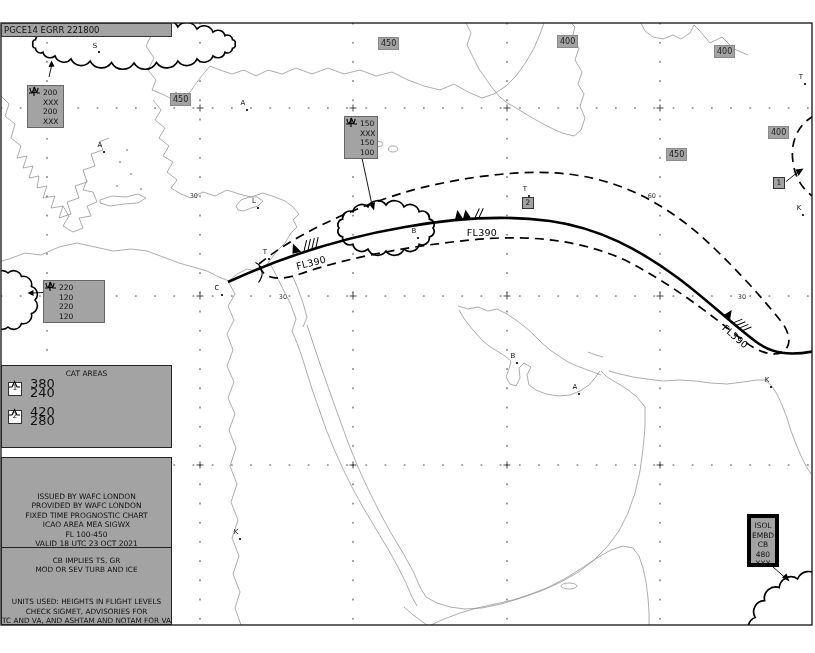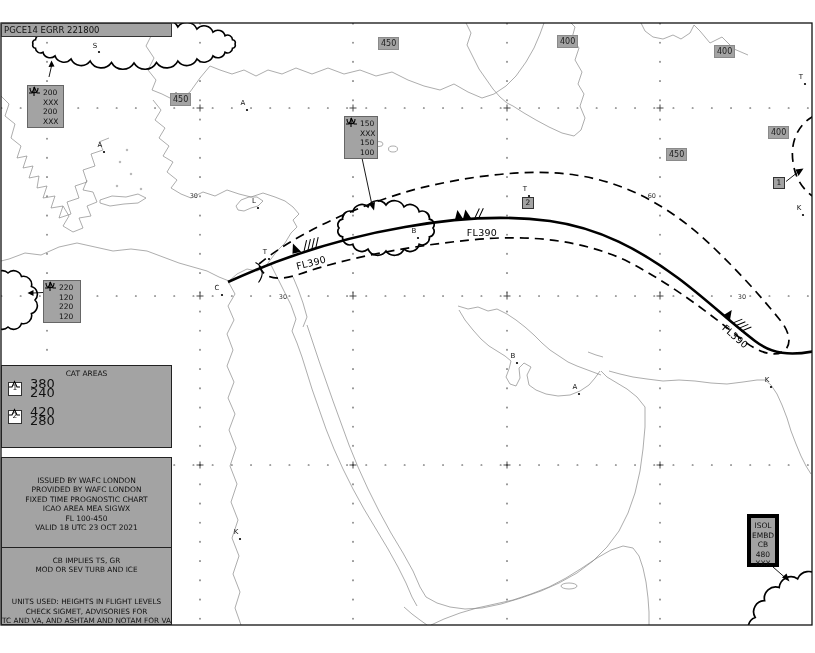--- a/index.html
+++ b/index.html
@@ -18,21 +18,21 @@
   .wxrow .ic{flex:0 0 13px;margin-top:1px;}
   .wxvals{font-size:7.5px;line-height:9.5px;}
   .isolbox{border:4px solid #000000;text-align:center;font-size:7.5px;line-height:9.6px;
            padding-top:3px;}
   .panel{left:1px;border:1px solid #222;}
   .p1{top:365px;width:171px;height:83px;}
   .p1 .ptitle{text-align:center;font-size:7.5px;margin-top:3px;}
   .catrow{position:absolute;left:6px;display:flex;align-items:center;gap:3px;}
   .catrow .vals{font-size:13px;line-height:8.8px;margin-left:2px;}
   .p2{top:457px;width:171px;height:91px;display:flex;flex-direction:column;
-      align-items:center;justify-content:flex-start;padding-top:18px;
+      align-items:center;justify-content:flex-start;padding-top:34px;
       font-size:7.5px;line-height:9.4px;text-align:center;}
   .p3{top:547px;width:171px;height:78px;font-size:7.3px;line-height:9.2px;
       text-align:center;padding-top:8px;}
   .p3 .grp2{margin-top:23px;}
   .p3 div{white-space:nowrap;}
   .city{font-size:7px;fill:#111;}
   .gratlab{font-size:6.5px;fill:#333;}
   .fl390{font-size:9.5px;fill:#000;letter-spacing:.3px;}
 </style>
 </head>
@@ -235,21 +235,21 @@
             <path d="M2,2 C2,8.5 10,8.5 10,2 M6,1 L6,10" stroke="#000" stroke-width="1.1" fill="none"></path>
           </svg>
         </span>
     <div class="wxvals">
           <div>150</div>
           <div>100</div>
         </div>
       </div>
 </div>
 
-<div class="ovl wxbox" style="left:43px;top:280px;width:38px;">
+<div class="ovl wxbox" style="left:43px;top:280px;width:62px;">
   <div class="wxrow">
         <span class="ic">
           <svg width="13" height="9">
             <path d="M1,7 L4,7 L6.5,1.5 L9,7 L12,7" stroke="#000" stroke-width="1.1" fill="none"></path>
           </svg>
         </span>
     <div class="wxvals">
           <div>220</div>
           <div>120</div>
         </div>

